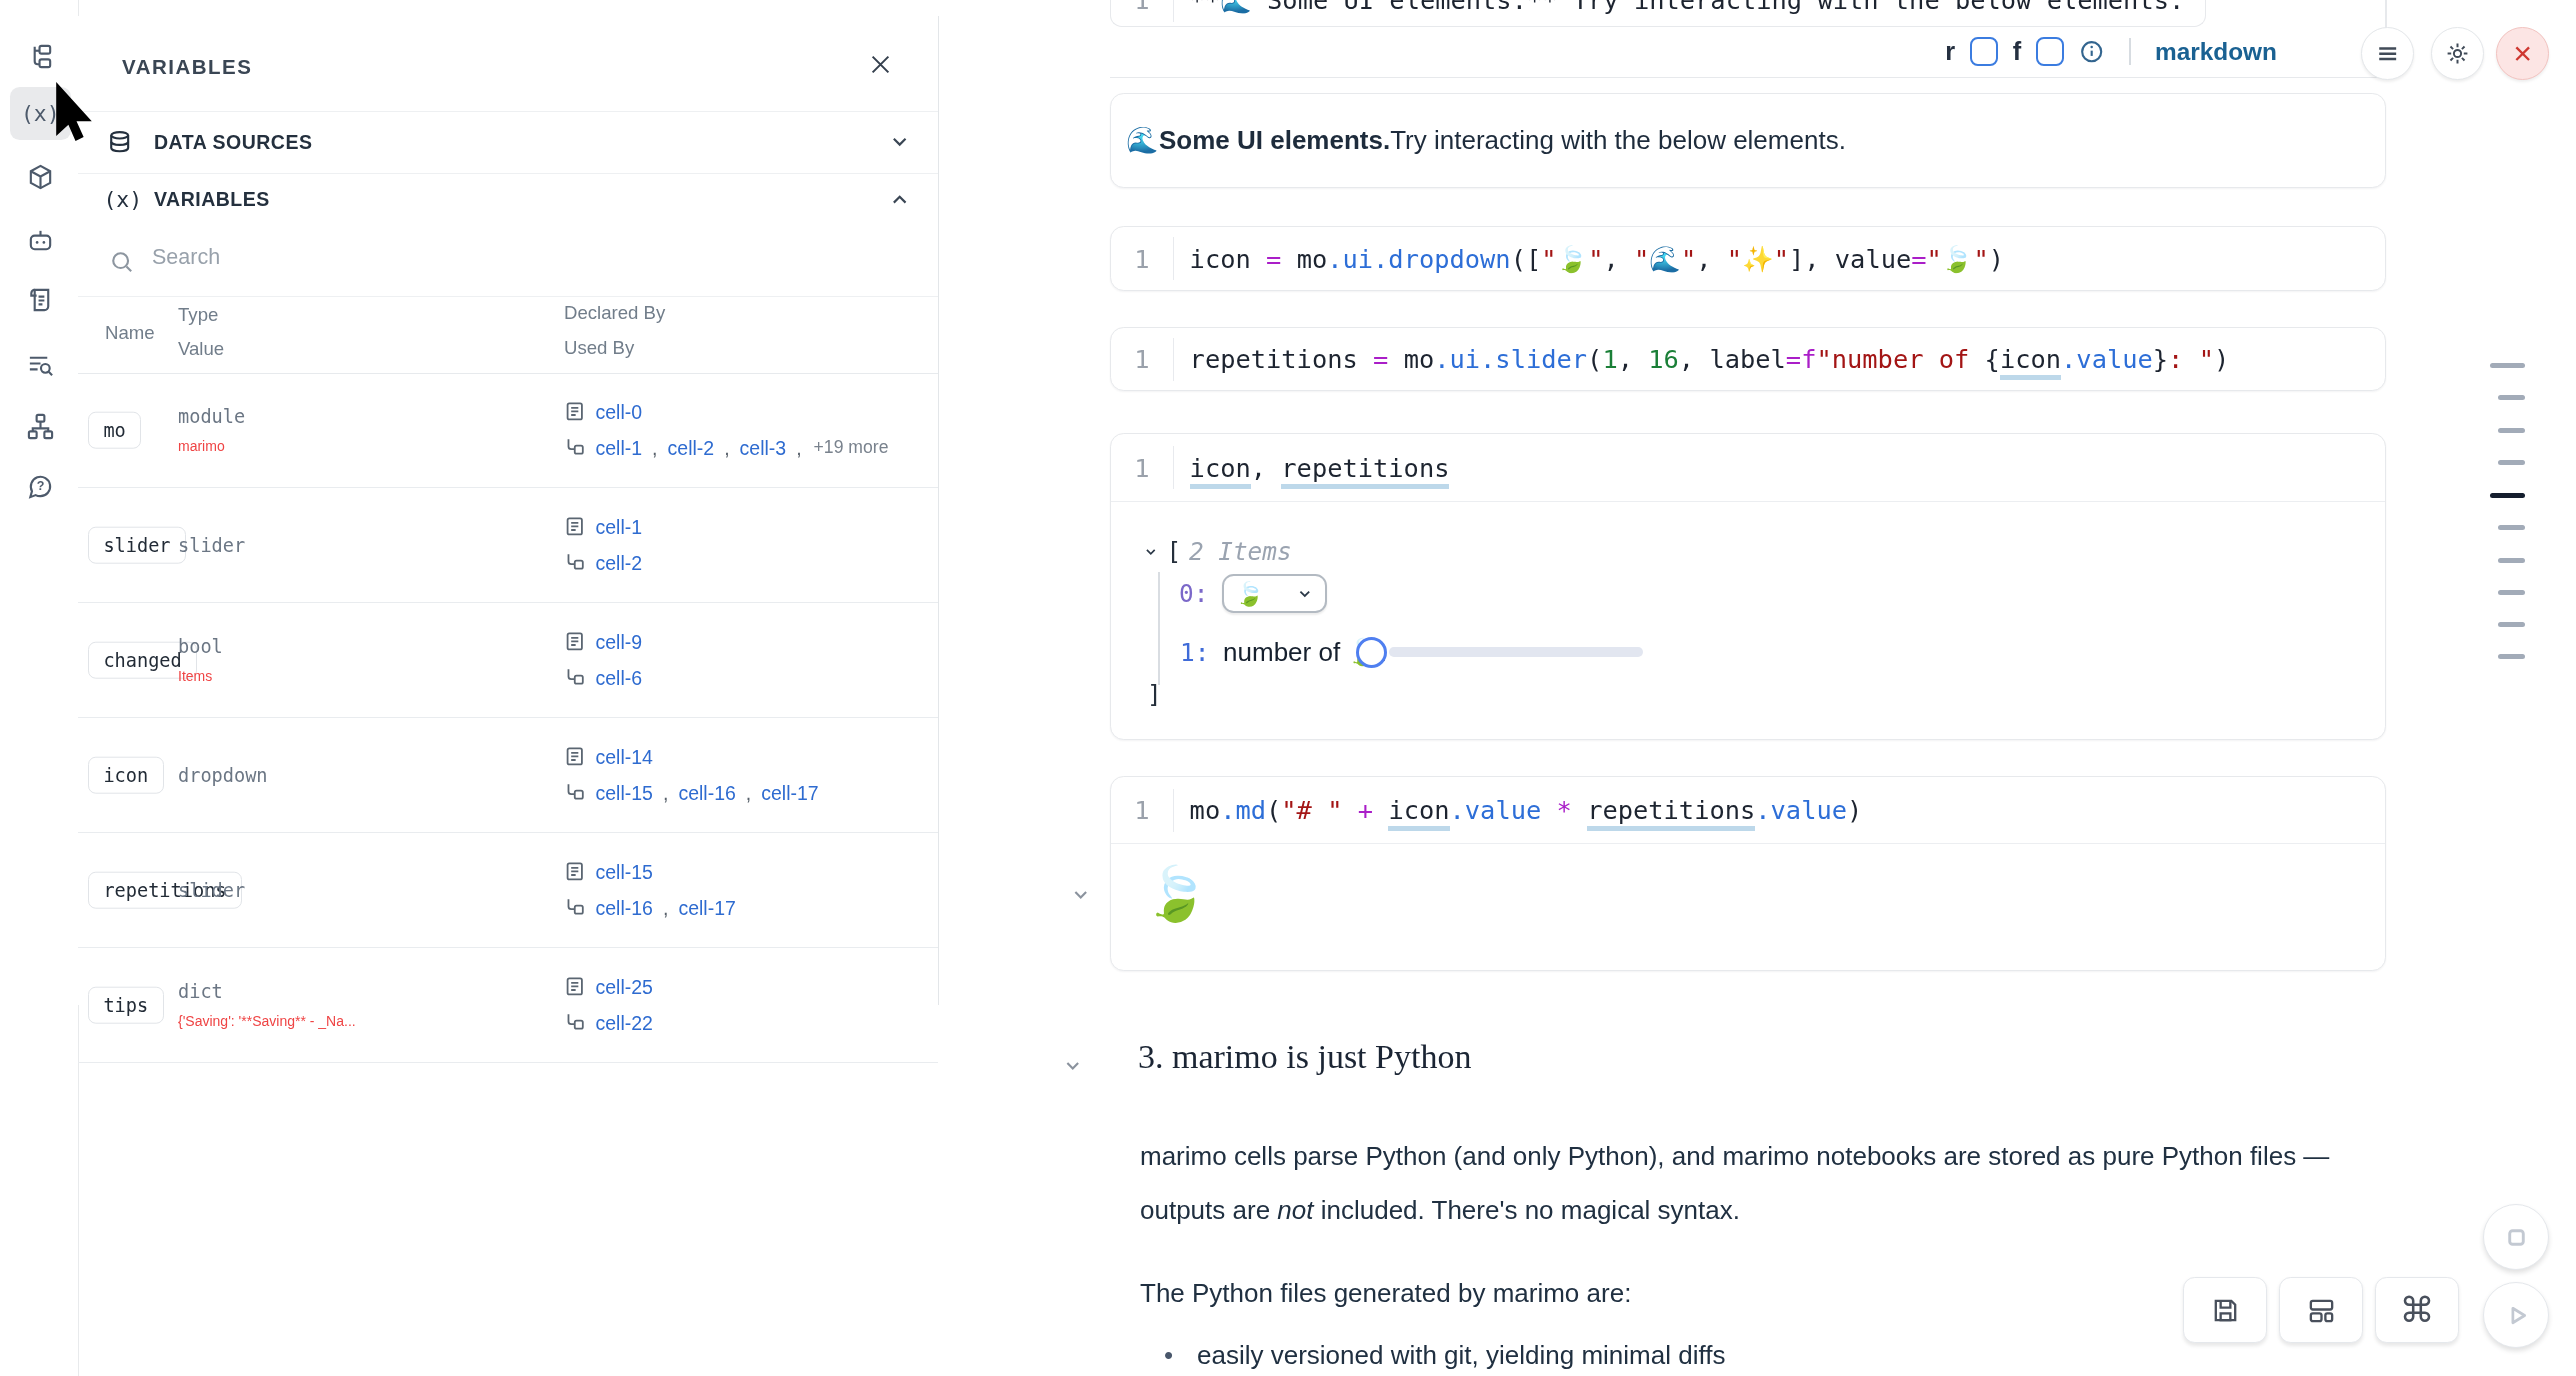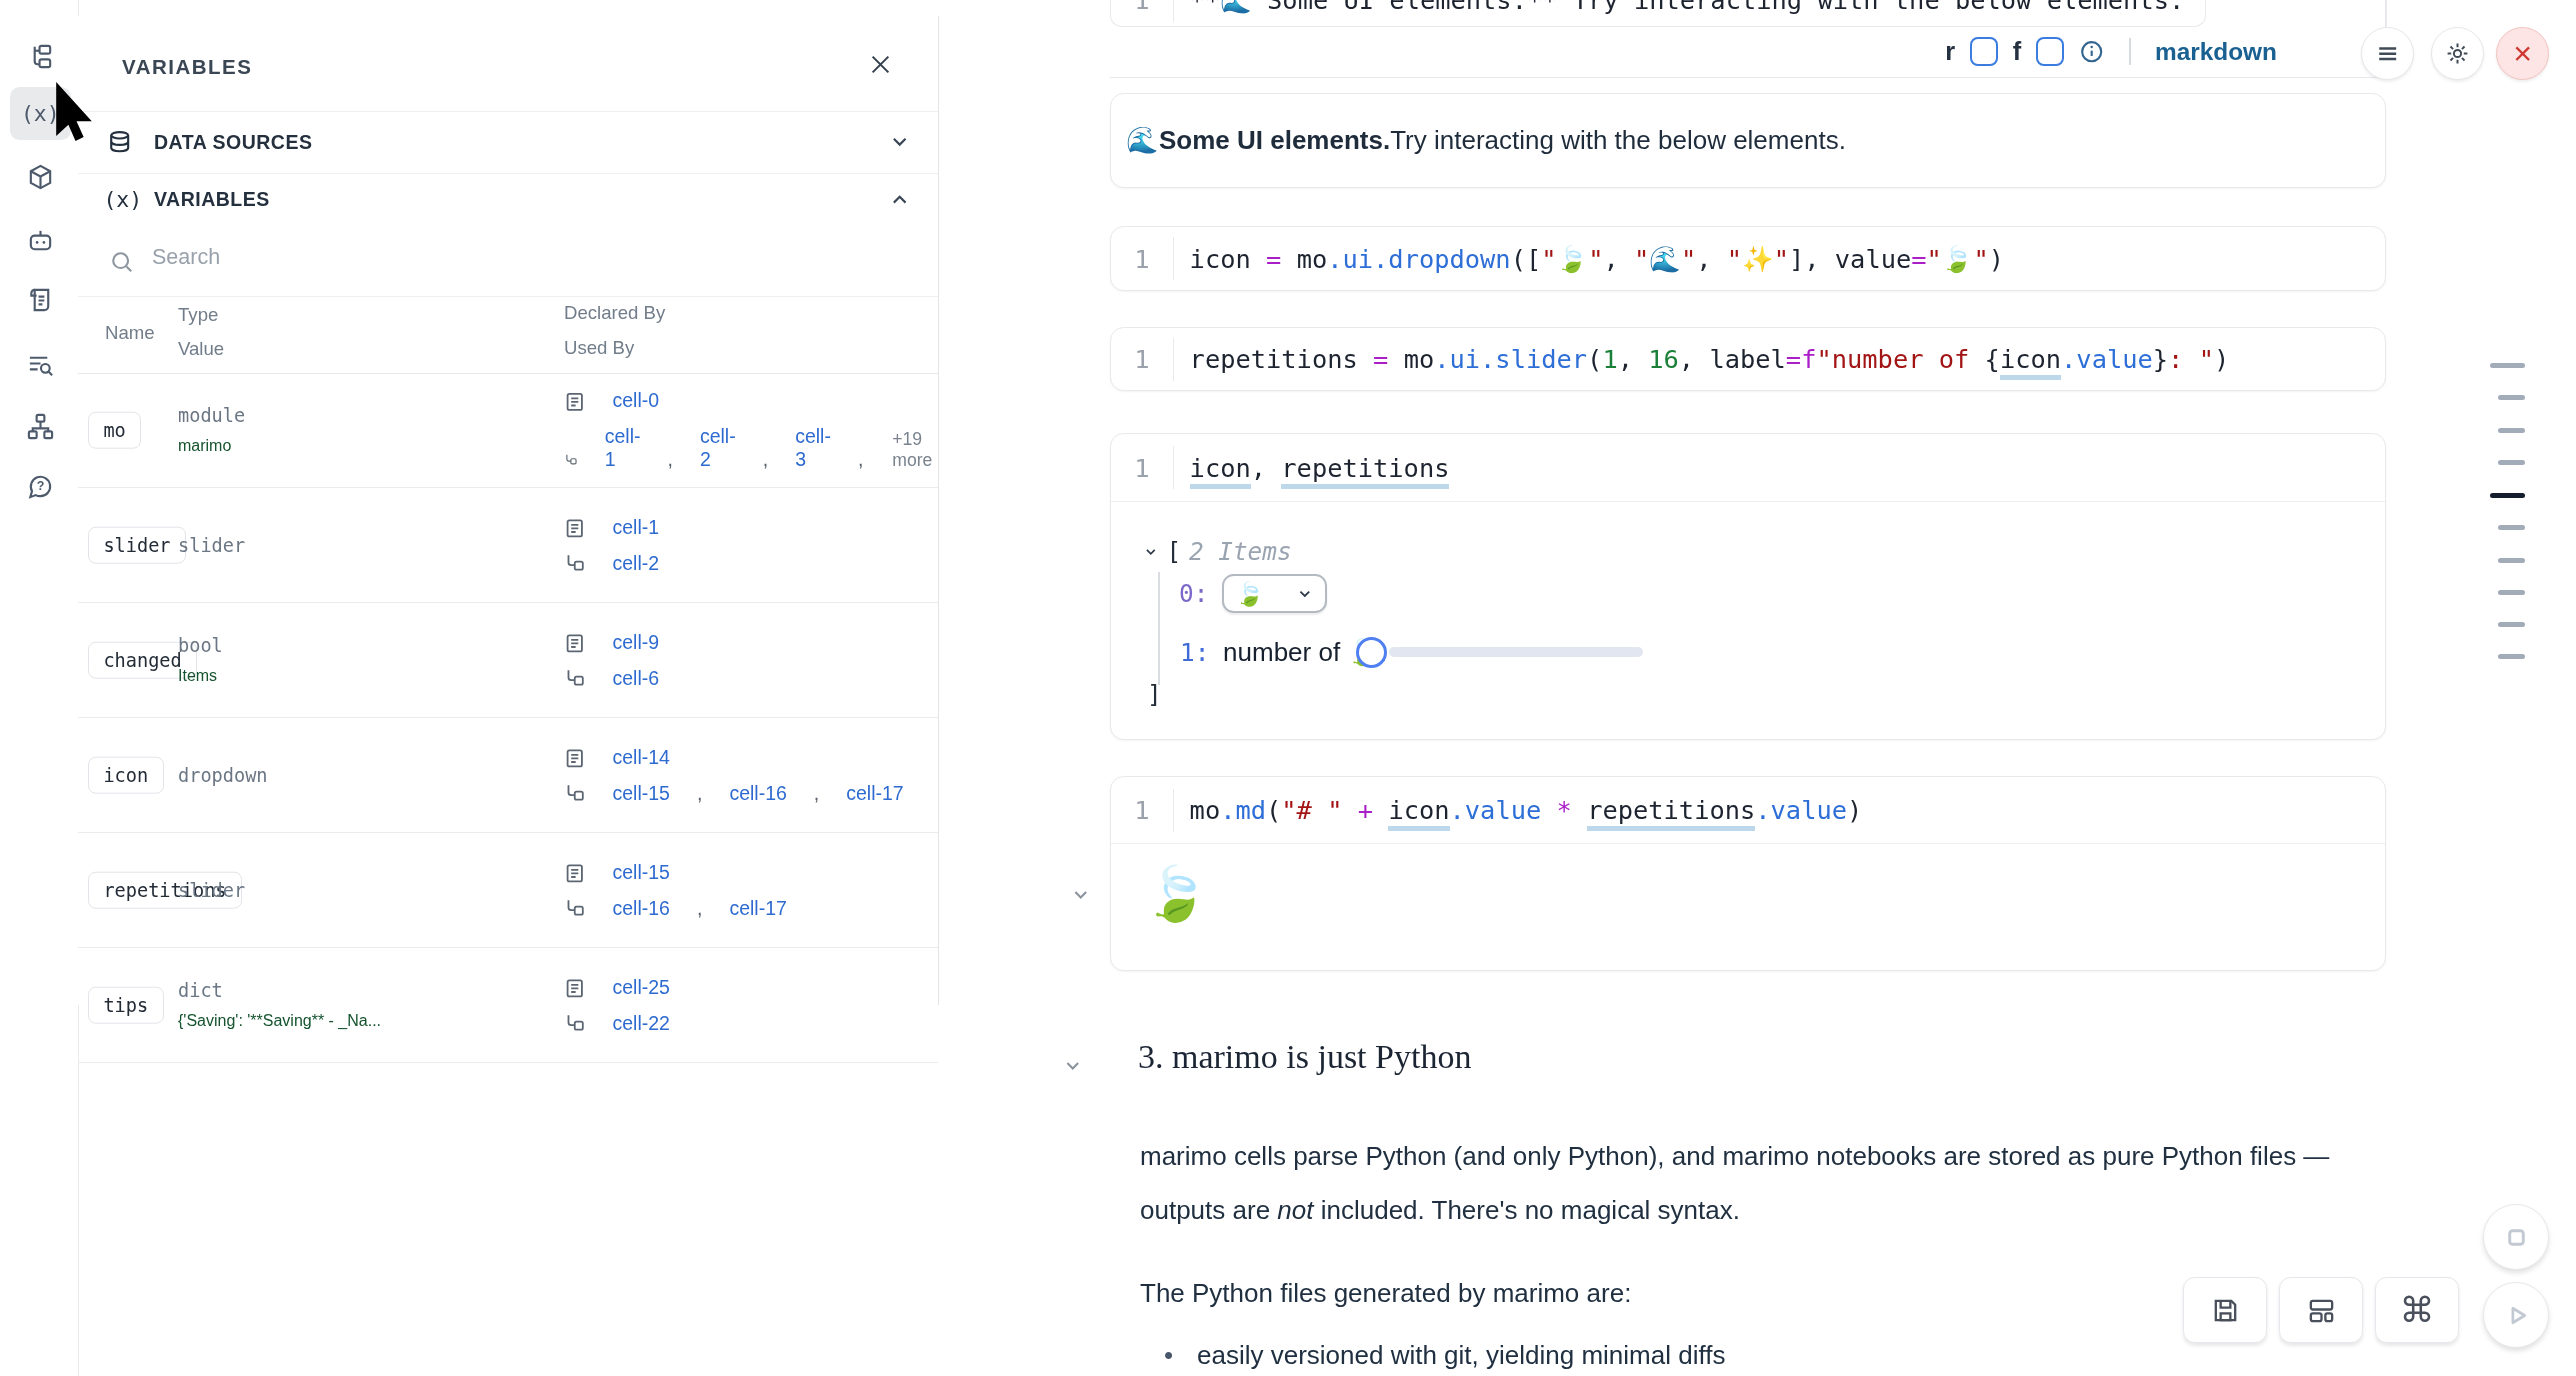--- a/index.html
+++ b/index.html
@@ -28,23 +28,23 @@
   .searchrow svg{position:absolute;left:31px;top:23.4px;color:#8d96a0}
   .searchrow input{position:absolute;left:72px;top:17.6px;width:684px;border:none;outline:none;font-size:21.5px;font-family:"Liberation Sans",sans-serif;color:#333}
   .searchrow input::placeholder{color:#98a1ab}
   .thead{position:absolute;left:0;top:280px;width:100%;height:77px;border-bottom:1.5px solid #e7eaed;font-size:18.6px;color:#717d8a}
   .thead span{position:absolute}
   .vrow{position:relative;height:114px;border-bottom:1.5px solid #e9ecef}
   .chip{position:absolute;left:9.8px;top:50%;transform:translateY(-50%);border:1.5px solid #e1e4e8;border-radius:7.8px;
         padding:6.8px 14.6px;font:18.6px "DejaVu Sans Mono",monospace;color:#222b36;background:#fff}
   .typecol{position:absolute;left:100px;top:50%;transform:translateY(-50%);display:flex;flex-direction:column;gap:10.7px}
   .vtype{font:18.6px "DejaVu Sans Mono",monospace;color:#6b7684}
-  .vvalue{font-size:16px;color:#14532d;max-width:293px;white-space:nowrap}
+  .vvalue{font-size:14px;color:#ef4444;max-width:293px;white-space:nowrap}
   .refs{position:absolute;left:486px;top:50%;transform:translateY(-50%);display:flex;flex-direction:column;gap:12.7px}
-  .refline{display:flex;align-items:flex-end;gap:27px;font-size:19.5px}
+  .refline{display:flex;align-items:flex-start;gap:10px;font-size:19.5px}
   .refline .ric{color:#5b6672}
   .cell-link{color:#2e6bd0;cursor:pointer}
   .sep{color:#57606a}
   .more{color:#79828d;font-size:17.6px;margin-left:2px}
   
   .cell{position:absolute;background:#fff;border:1.5px solid #e7e9ec;border-radius:13.7px;box-shadow:0 1px 2px rgba(15,23,42,.05)}
   .codeline{display:flex;align-items:center;height:100%;font:25.4px "DejaVu Sans Mono",monospace;color:#1d2430}
   .gutter{width:62px;flex:none;display:flex;align-items:center;justify-content:center;align-self:center;height:43px;
           border-right:1.5px solid #e8eaee;color:#9aa1ab}
   .codetext{padding-left:15.6px;white-space:pre}

